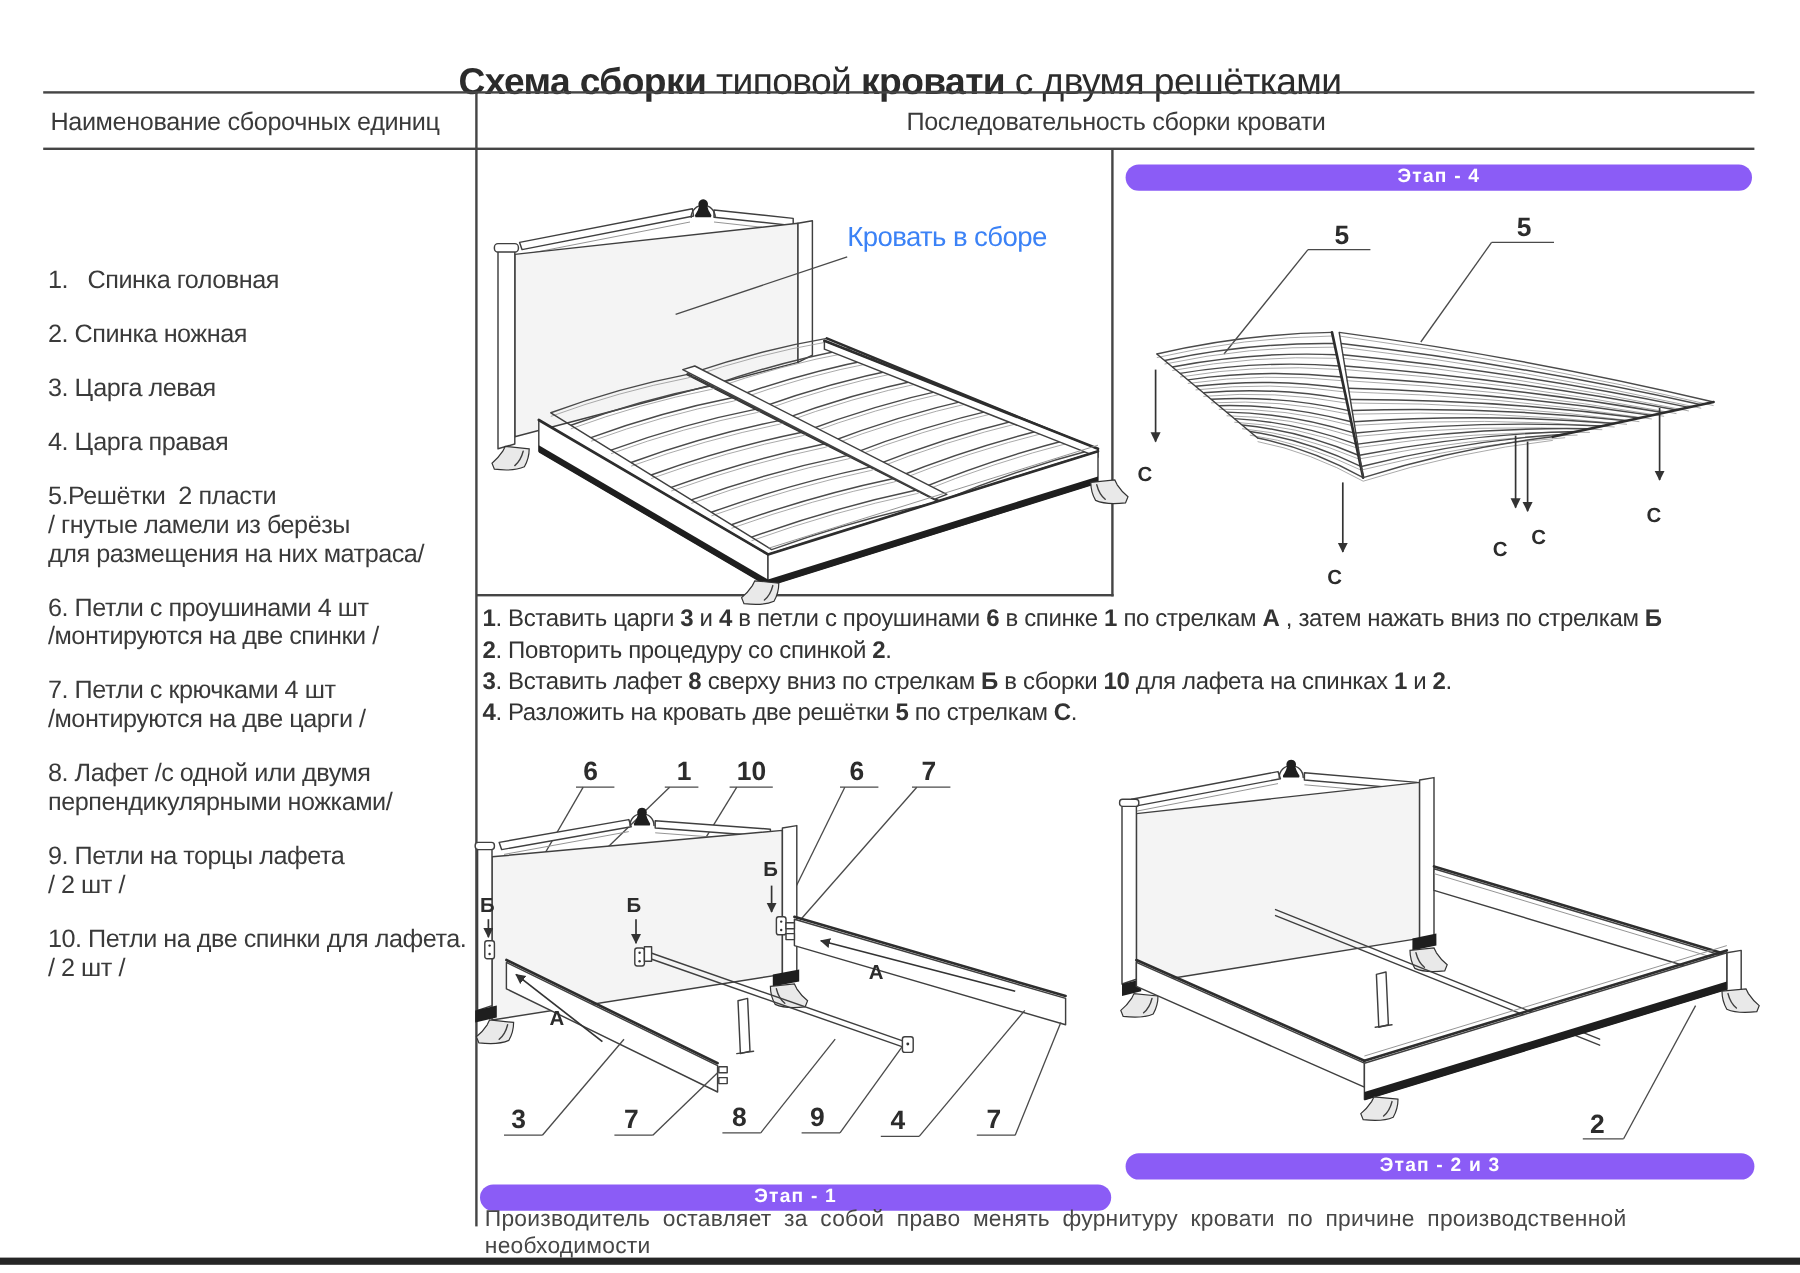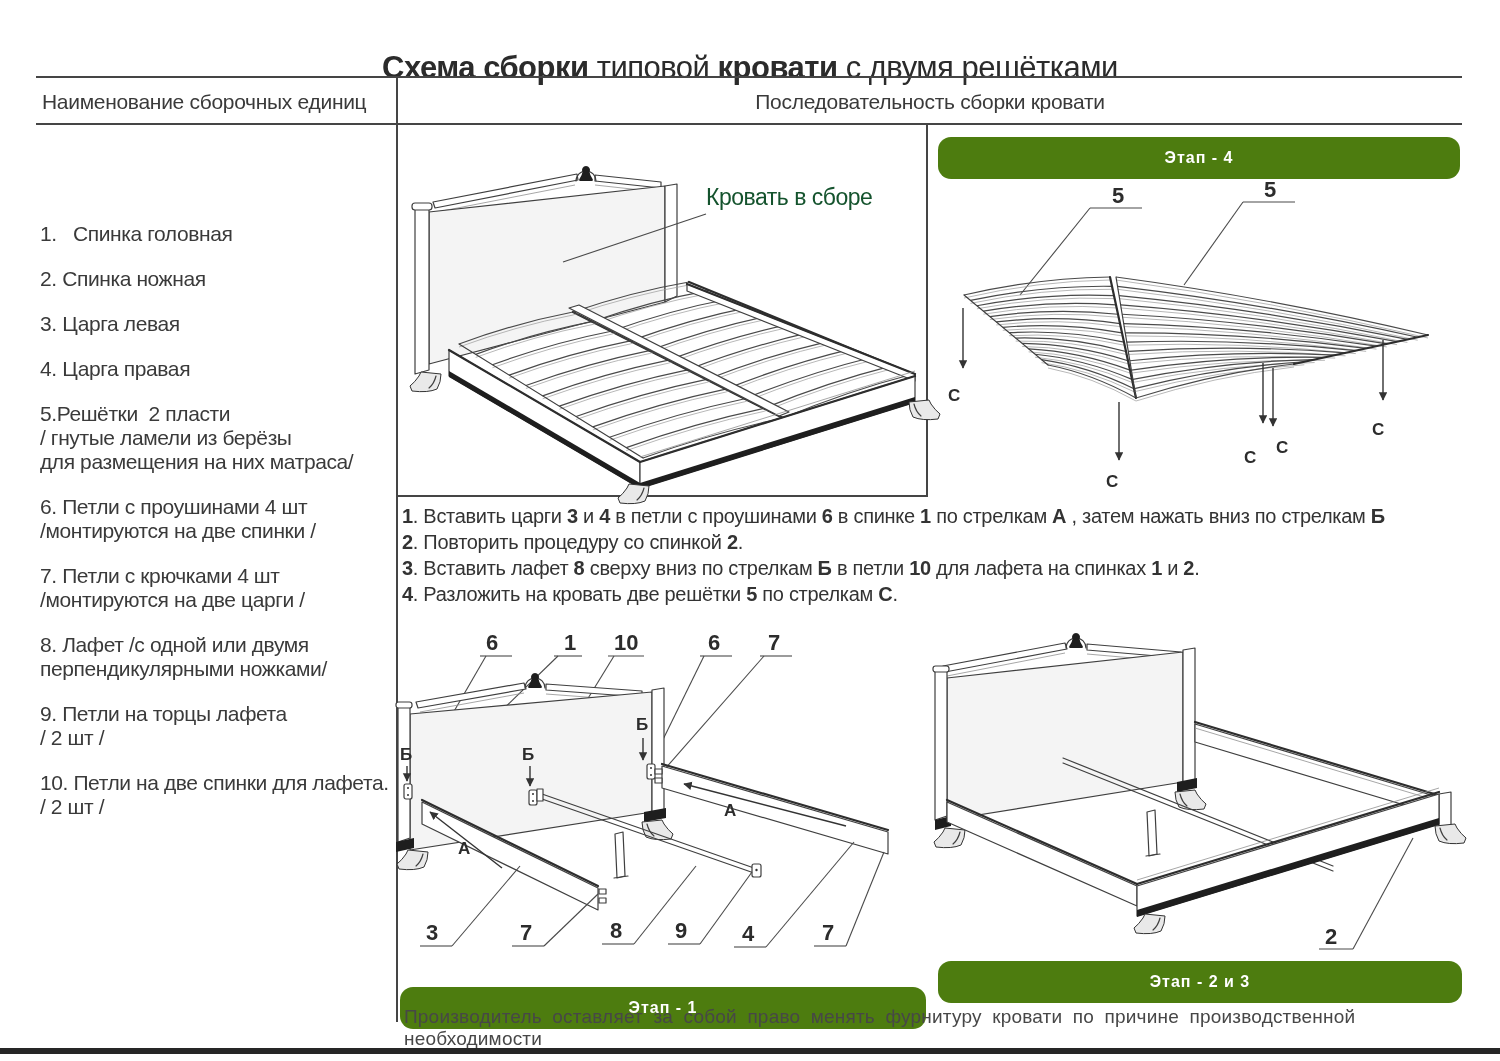--- a/index.html
+++ b/index.html
@@ -9,22 +9,22 @@
   .vline{position:absolute;background:#454545;width:2px;}
   .title{position:absolute;top:16px;left:0;width:100%;text-align:center;font-size:31px;
          letter-spacing:-0.5px;color:#2b2b2b;margin-top:34px;}
   .b{font-weight:bold;}
   .colhead{position:absolute;font-size:21px;letter-spacing:-0.3px;color:#3a3a3a;}
   .plist{position:absolute;left:40px;top:178px;width:354px;margin-top:44px;}
   .pitem{font-size:21px;line-height:24px;letter-spacing:-0.4px;white-space:pre-wrap;
          margin-bottom:21px;color:#3a3a3a;}
   .asm-box{position:absolute;left:397px;top:124px;width:531px;height:373px;
            border-right:2px solid #454545;border-bottom:2px solid #454545;box-sizing:border-box;}
-  .caption{position:absolute;left:706px;top:184px;font-size:23px;letter-spacing:-0.5px;color:#14532d;}
-  .pill{position:absolute;height:42px;background:#4d7c0f;border-radius:13px;color:#ffffff;
+  .caption{position:absolute;left:706px;top:184px;font-size:23px;letter-spacing:-0.5px;color:#3b82f6;}
+  .pill{position:absolute;height:22px;background:#8b5cf6;border-radius:13px;color:#ffffff;
         display:flex;align-items:center;justify-content:center;font-size:16px;font-weight:bold;
         letter-spacing:1px;}
   .instr{position:absolute;left:402px;top:503px;width:1080px;}
   .iline{font-size:20px;line-height:26px;letter-spacing:-0.3px;color:#333;}
   .footer{position:absolute;left:404px;top:1006px;width:1078px;font-size:19px;
           letter-spacing:0.2px;word-spacing:5px;color:#474747;}
   .bbar{position:absolute;left:0;top:1048px;width:1500px;height:6px;background:#262626;}
   svg.diagram{position:absolute;overflow:visible;}
   svg text{font-family:"Liberation Sans",sans-serif;fill:#2c2c2c;font-weight:bold;}
   text.num{font-size:22px;}
@@ -253,21 +253,21 @@
     <text class="let" x="18" y="236">С</text>
     <text class="let" x="176" y="322">С</text>
     <text class="let" x="314" y="298">С</text>
     <text class="let" x="346" y="288">С</text>
     <text class="let" x="442" y="270">С</text>
   </svg>
 
   <div class="instr">
     <div class="iline"><span class="b">1</span><span>. Вставить царги </span><span class="b">3</span><span> и </span><span class="b">4</span><span> в петли с проушинами </span><span class="b">6</span><span> в спинке </span><span class="b">1</span><span> по стрелкам </span><span class="b">А</span><span> , затем нажать вниз по стрелкам </span><span class="b">Б</span></div>
     <div class="iline"><span class="b">2</span><span>. Повторить процедуру со спинкой </span><span class="b">2</span><span>.</span></div>
-    <div class="iline"><span class="b">3</span><span>. Вставить лафет </span><span class="b">8</span><span> сверху вниз по стрелкам </span><span class="b">Б</span><span> в петли </span><span class="b">10</span><span> для лафета на спинках </span><span class="b">1</span><span> и </span><span class="b">2</span><span>.</span></div>
+    <div class="iline"><span class="b">3</span><span>. Вставить лафет </span><span class="b">8</span><span> сверху вниз по стрелкам </span><span class="b">Б</span><span> в сборки </span><span class="b">10</span><span> для лафета на спинках </span><span class="b">1</span><span> и </span><span class="b">2</span><span>.</span></div>
     <div class="iline"><span class="b">4</span><span>. Разложить на кровать две решётки </span><span class="b">5</span><span>  по стрелкам </span><span class="b">С</span><span>.</span></div>
   </div>
 
   <svg id="d-s1" class="diagram" style="left:396px;top:618px;" width="534" height="340" viewBox="0 0 534 340">
     <defs>
       <marker id="ar1" markerWidth="8" markerHeight="8" refX="5.5" refY="3" orient="auto">
         <path d="M0,0 L6,3 L0,6 Z" fill="#333"></path>
       </marker>
     </defs>
     <g id="s1-g">

